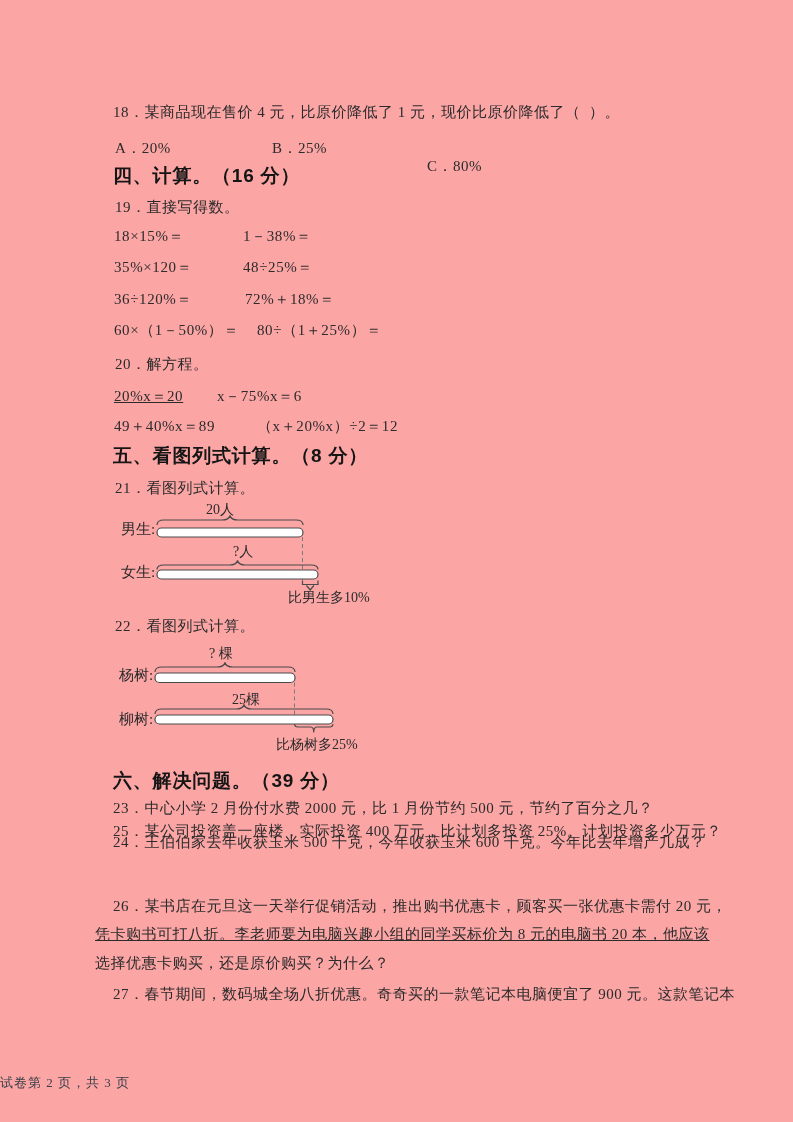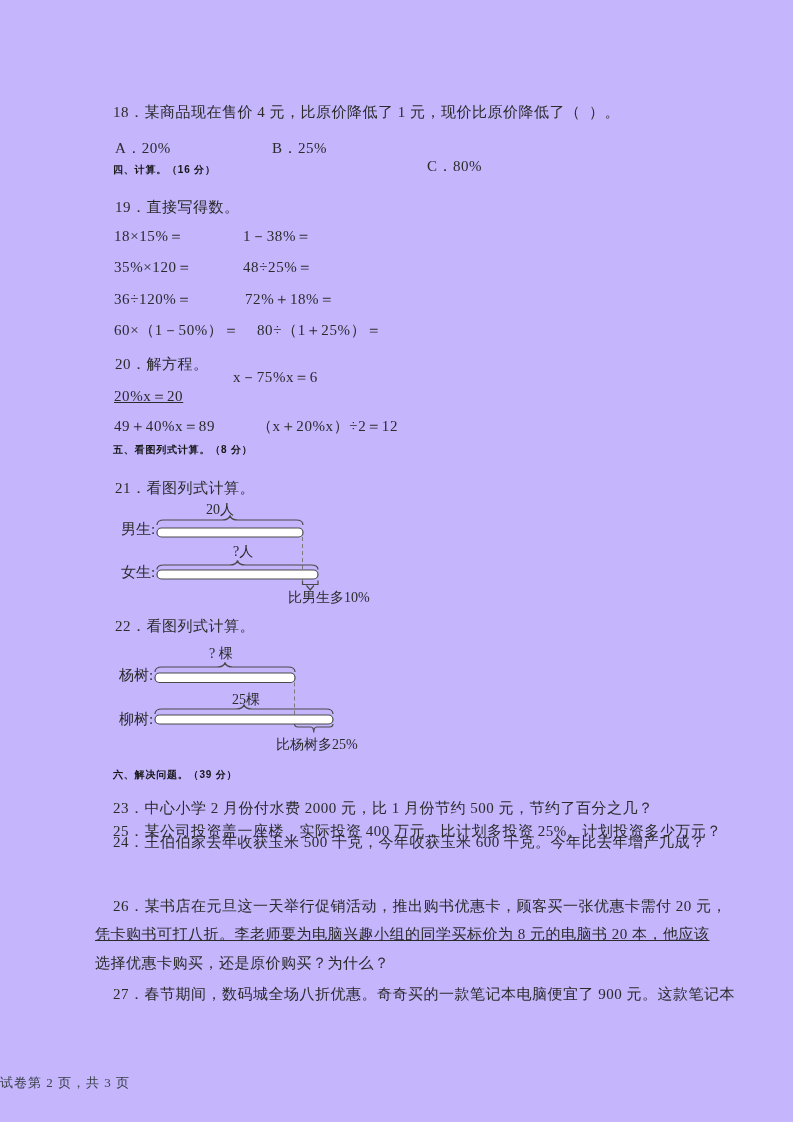--- a/index.html
+++ b/index.html
@@ -1,23 +1,23 @@
 <!DOCTYPE html>
 <html><head>
 <meta charset="utf-8">
 <style>
   html,body { margin:0; padding:0; background:#ffffff; }
   .page {
-    position:relative; width:793px; height:1122px; background:#c4b5fd;
+    position:relative; width:793px; height:1122px; background:#fca5a5;
     font-family:"Liberation Serif","DejaVu Serif",serif;
     color:#2b2b2b; overflow:hidden;
   }
   .t  { position:absolute; font-size:15px; letter-spacing:0.5px; white-space:pre; line-height:19px; }
   .eq { position:absolute; font-size:15px; letter-spacing:0.6px; white-space:pre; line-height:19px; }
-  .h  { position:absolute; font-size:10px; font-weight:bold; letter-spacing:0.8px; white-space:pre; color:#151515;
+  .h  { position:absolute; font-size:19px; font-weight:bold; letter-spacing:0.8px; white-space:pre; color:#151515;
         font-family:"Liberation Sans","DejaVu Sans",sans-serif; }
   .d  { position:absolute; font-size:15px; white-space:pre; line-height:17px; }
   .dv { position:absolute; font-size:14px; white-space:pre; line-height:16px; }
   .footer { position:absolute; left:0; width:771px; text-align:left; font-size:13px; color:#3a4049; letter-spacing:1px; }
   svg { position:absolute; overflow:visible; }
   .stroke { stroke:#4a4a4a; stroke-width:1.2; fill:none; }
   .barfill { stroke:#4a4a4a; stroke-width:1.2; fill:#ffffff; }
   .dash { stroke:#7a7a7a; stroke-width:1; stroke-dasharray:4 3; fill:none; }
 </style>
 </head>
@@ -37,21 +37,21 @@
   <div class="eq" style="left:243px; top:227px;">1－38%＝</div>
   <div class="eq" style="left:114px; top:258px;">35%×120＝</div>
   <div class="eq" style="left:243px; top:258px;">48÷25%＝</div>
   <div class="eq" style="left:114px; top:290px;">36÷120%＝</div>
   <div class="eq" style="left:245px; top:290px;">72%＋18%＝</div>
   <div class="eq" style="left:114px; top:321px;">60×（1－50%）＝</div>
   <div class="eq" style="left:257px; top:321px;">80÷（1＋25%）＝</div>
 
   <div class="t" style="left:115px; top:355px;">20．解方程。</div>
   <div class="eq" style="left:114px; top:387px;text-decoration:underline;">20%x＝20</div>
-  <div class="eq" style="left:217px; top:368px;margin-left:16px;">x－75%x＝6</div>
+  <div class="eq" style="left:217px; top:387px;">x－75%x＝6</div>
   <div class="eq" style="left:114px; top:417px;">49＋40%x＝89</div>
   <div class="eq" style="left:257px; top:417px;">（x＋20%x）÷2＝12</div>
 
   <div class="h" style="left:113px; top:443px;">五、看图列式计算。（8 分）</div>
 
   <div class="t" style="left:115px; top:479px;">21．看图列式计算。</div>
 
   <svg style="left:100px; top:495px;" width="240" height="105" viewBox="0 0 240 105">
     <path class="stroke" d="M 57 30 Q 57 25 64 25 L 122 25 Q 129 25 130 20.5 Q 131 25 138 25 L 196 25 Q 203 25 203 30"></path>
     <rect class="barfill" x="57" y="33" width="146" height="9" rx="4.5"></rect>

